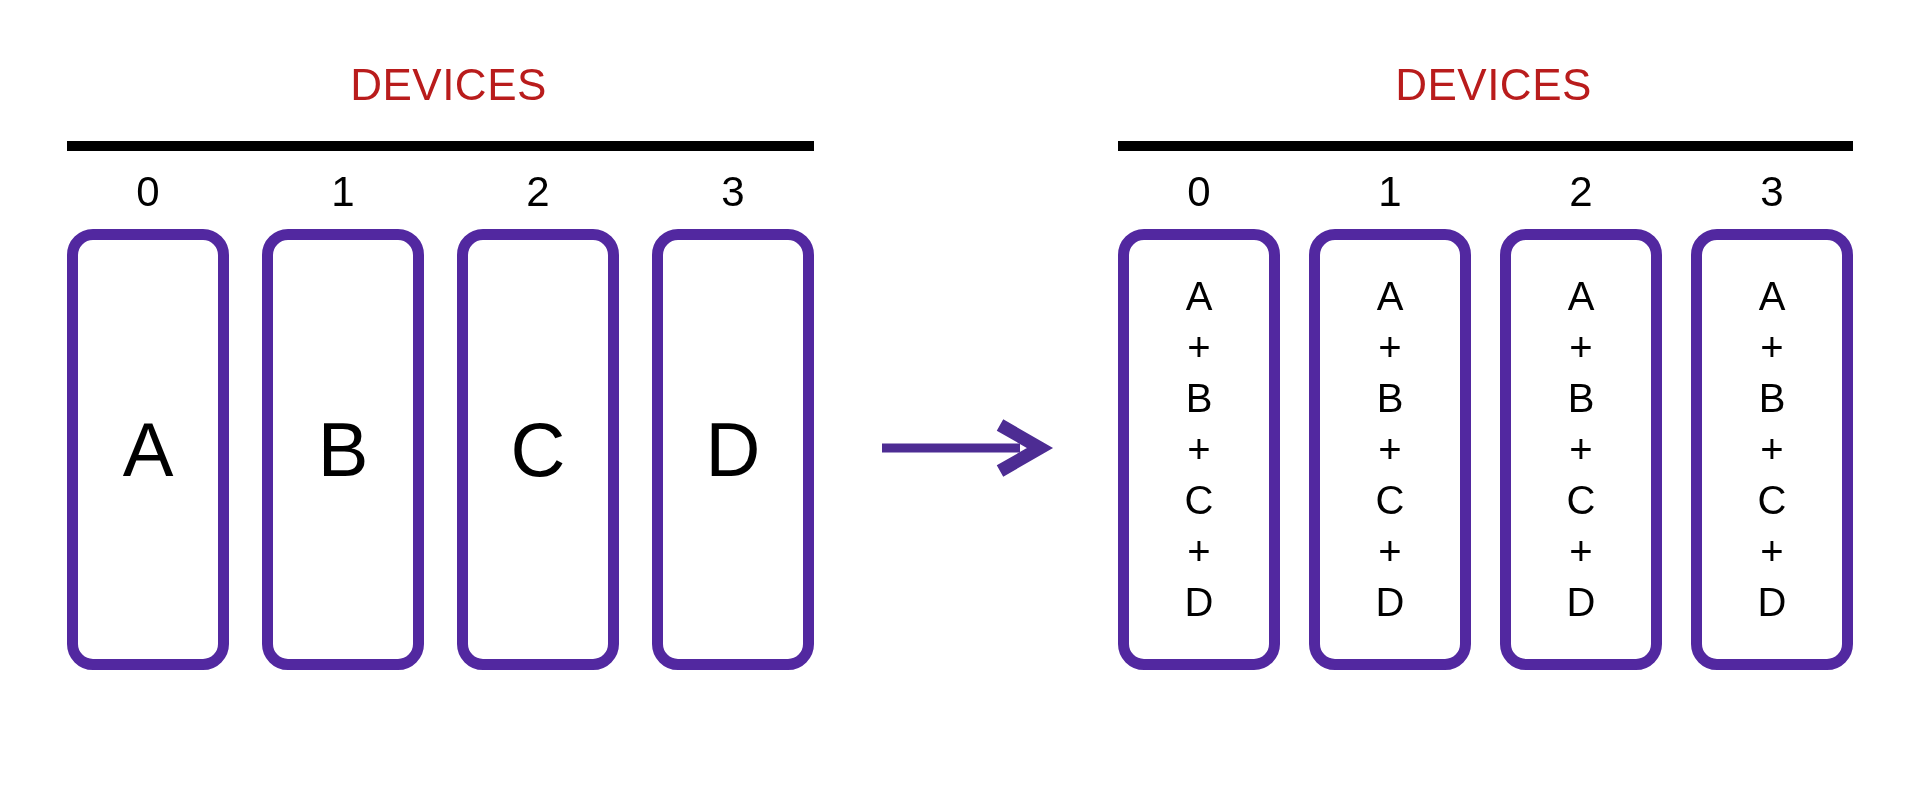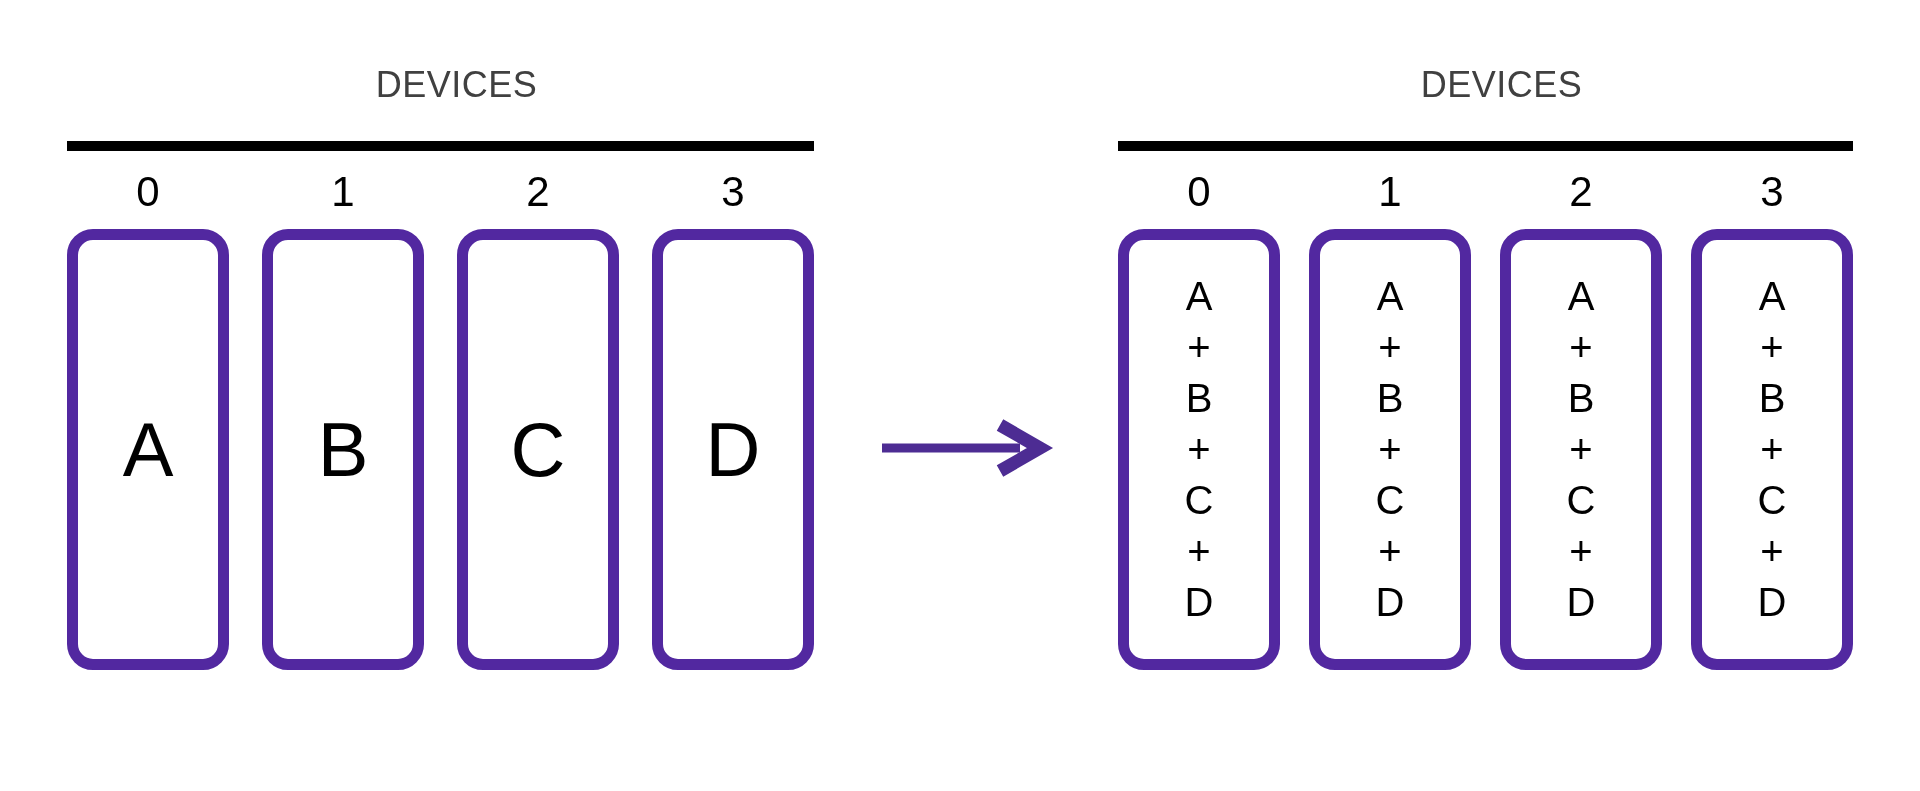--- a/index.html
+++ b/index.html
@@ -19,27 +19,27 @@
     position: absolute;
     top: 0;
     height: 791px;
   }
   .panel.left  { left: 67px;  width: 747px; }
   .panel.right { left: 1118px; width: 735px; }
 
   .panel-title {
     position: absolute;
     top: 62px;
-    left: 16px;
+    left: 8px;
     width: 100%;
     text-align: center;
-    font-size: 36px;
+    font-size: 44px;
     line-height: 46px;
     letter-spacing: 0.5px;
-    color: #404040;
+    color: #b91c1c;
   }
   .panel-rule {
     position: absolute;
     top: 141px;
     left: 0;
     width: 100%;
     height: 10px;
     background: #000000;
   }
   .device-ids {

